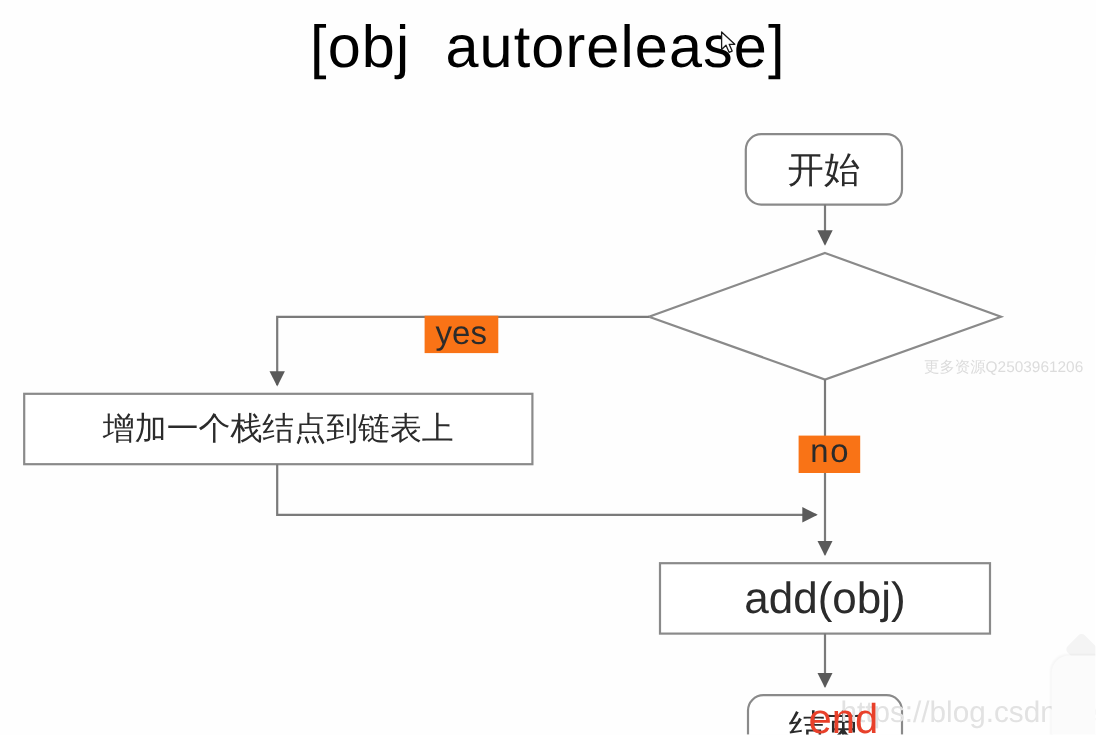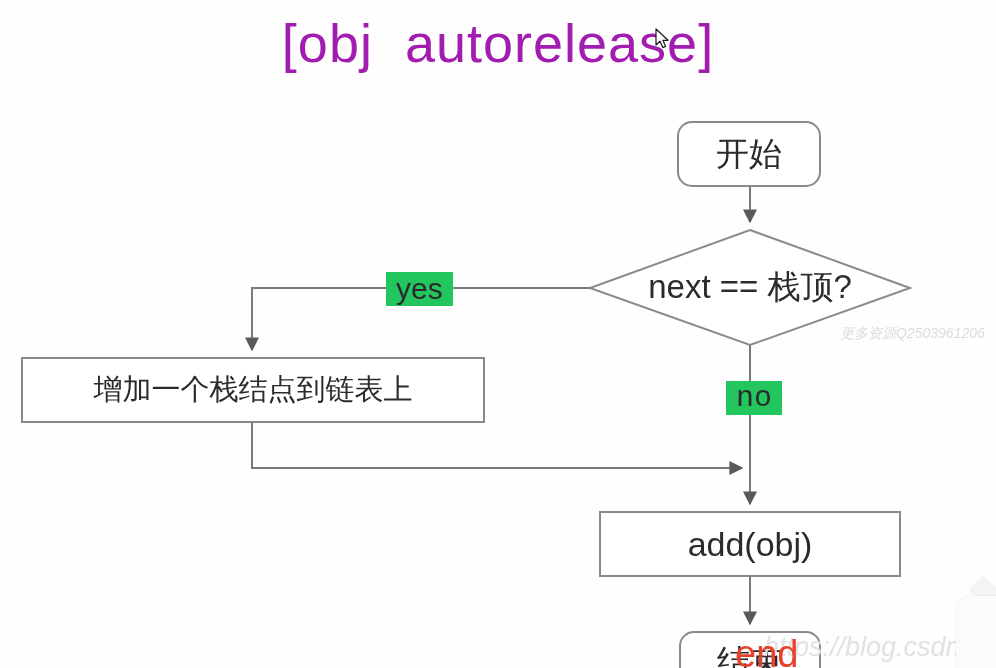--- a/index.html
+++ b/index.html
@@ -21,21 +21,21 @@
   
   .title {
     position: absolute;
     left: 0;
     top: 12px;
     width: 996px;
     text-align: center;
     font-size: 54px;
     line-height: 62px;
     letter-spacing: 1px;
-    color: #a21caf;
+    color: #000000;
     font-weight: 400;
     white-space: pre;
     user-select: none;
   }
 
   
   #flow {
     position: absolute;
     left: 0;
     top: 0;
@@ -49,44 +49,44 @@
     display: flex;
     align-items: center;
     justify-content: center;
     color: #2b2b2b;
     white-space: nowrap;
     user-select: none;
   }
   .lbl-start      { left: 678px; top: 122px; width: 142px; height: 64px; font-size: 33px; }
   .lbl-decision   { left: 560px; top: 256px; width: 380px; height: 62px; font-size: 33px; }
   .lbl-process    { left: 22px;  top: 358px; width: 462px; height: 64px; font-size: 29px; }
-  .lbl-add        { left: 600px; top: 512px; width: 300px; height: 64px; font-size: 34px; border-radius: 15px; }
+  .lbl-add        { left: 600px; top: 512px; width: 300px; height: 64px; font-size: 40px; border-radius: 15px; }
   .lbl-end        { left: 680px; top: 632px; width: 140px; height: 60px; font-size: 33px; }
 
   
   .edge-label {
     position: absolute;
     color: #2b2b2b;
     font-size: 30px;
     line-height: 34px;
-    background: #22c55e;
+    background: #f97316;
     padding: 0 10px;
     user-select: none;
+    margin-top: 15px;
   }
   .lbl-yes { left: 386px; top: 272px; }
   .lbl-no  { left: 726px; top: 381px; font-family: Liberation Mono, monospace; }
 
   
   .wm {
     position: absolute;
     color: #dcdcdc;
     user-select: none;
     white-space: nowrap;
     pointer-events: none;
-    font-style: italic;
   }
   .wm-qq  { left: 840px; top: 325px; font-size: 14px; }
   .wm-url { left: 764px; top: 632px; font-size: 27px; color: #e2e2e2; }
 
   
   .red-end {
     position: absolute;
     left: 735px;
     top: 634px;
     font-size: 38px;
@@ -165,21 +165,20 @@
       <path d="M 750 345 L 750 504" marker-end="url(#arrow)"></path>
 
       <path d="M 252 422 L 252 468 L 742 468" marker-end="url(#arrow)"></path>
 
       <path d="M 750 576 L 750 624" marker-end="url(#arrow)"></path>
     </g>
   </svg>
 
   <div class="node-label lbl-start">开始</div>
 
-  <div class="node-label lbl-decision">next == 栈顶?</div>
 
   <div class="node-label lbl-process">增加一个栈结点到链表上</div>
 
   <div class="node-label lbl-add">add(obj)</div>
 
   <div class="node-label lbl-end">结束</div>
 
   <div class="edge-label lbl-yes">yes</div>
 
   <div class="edge-label lbl-no">no</div>

